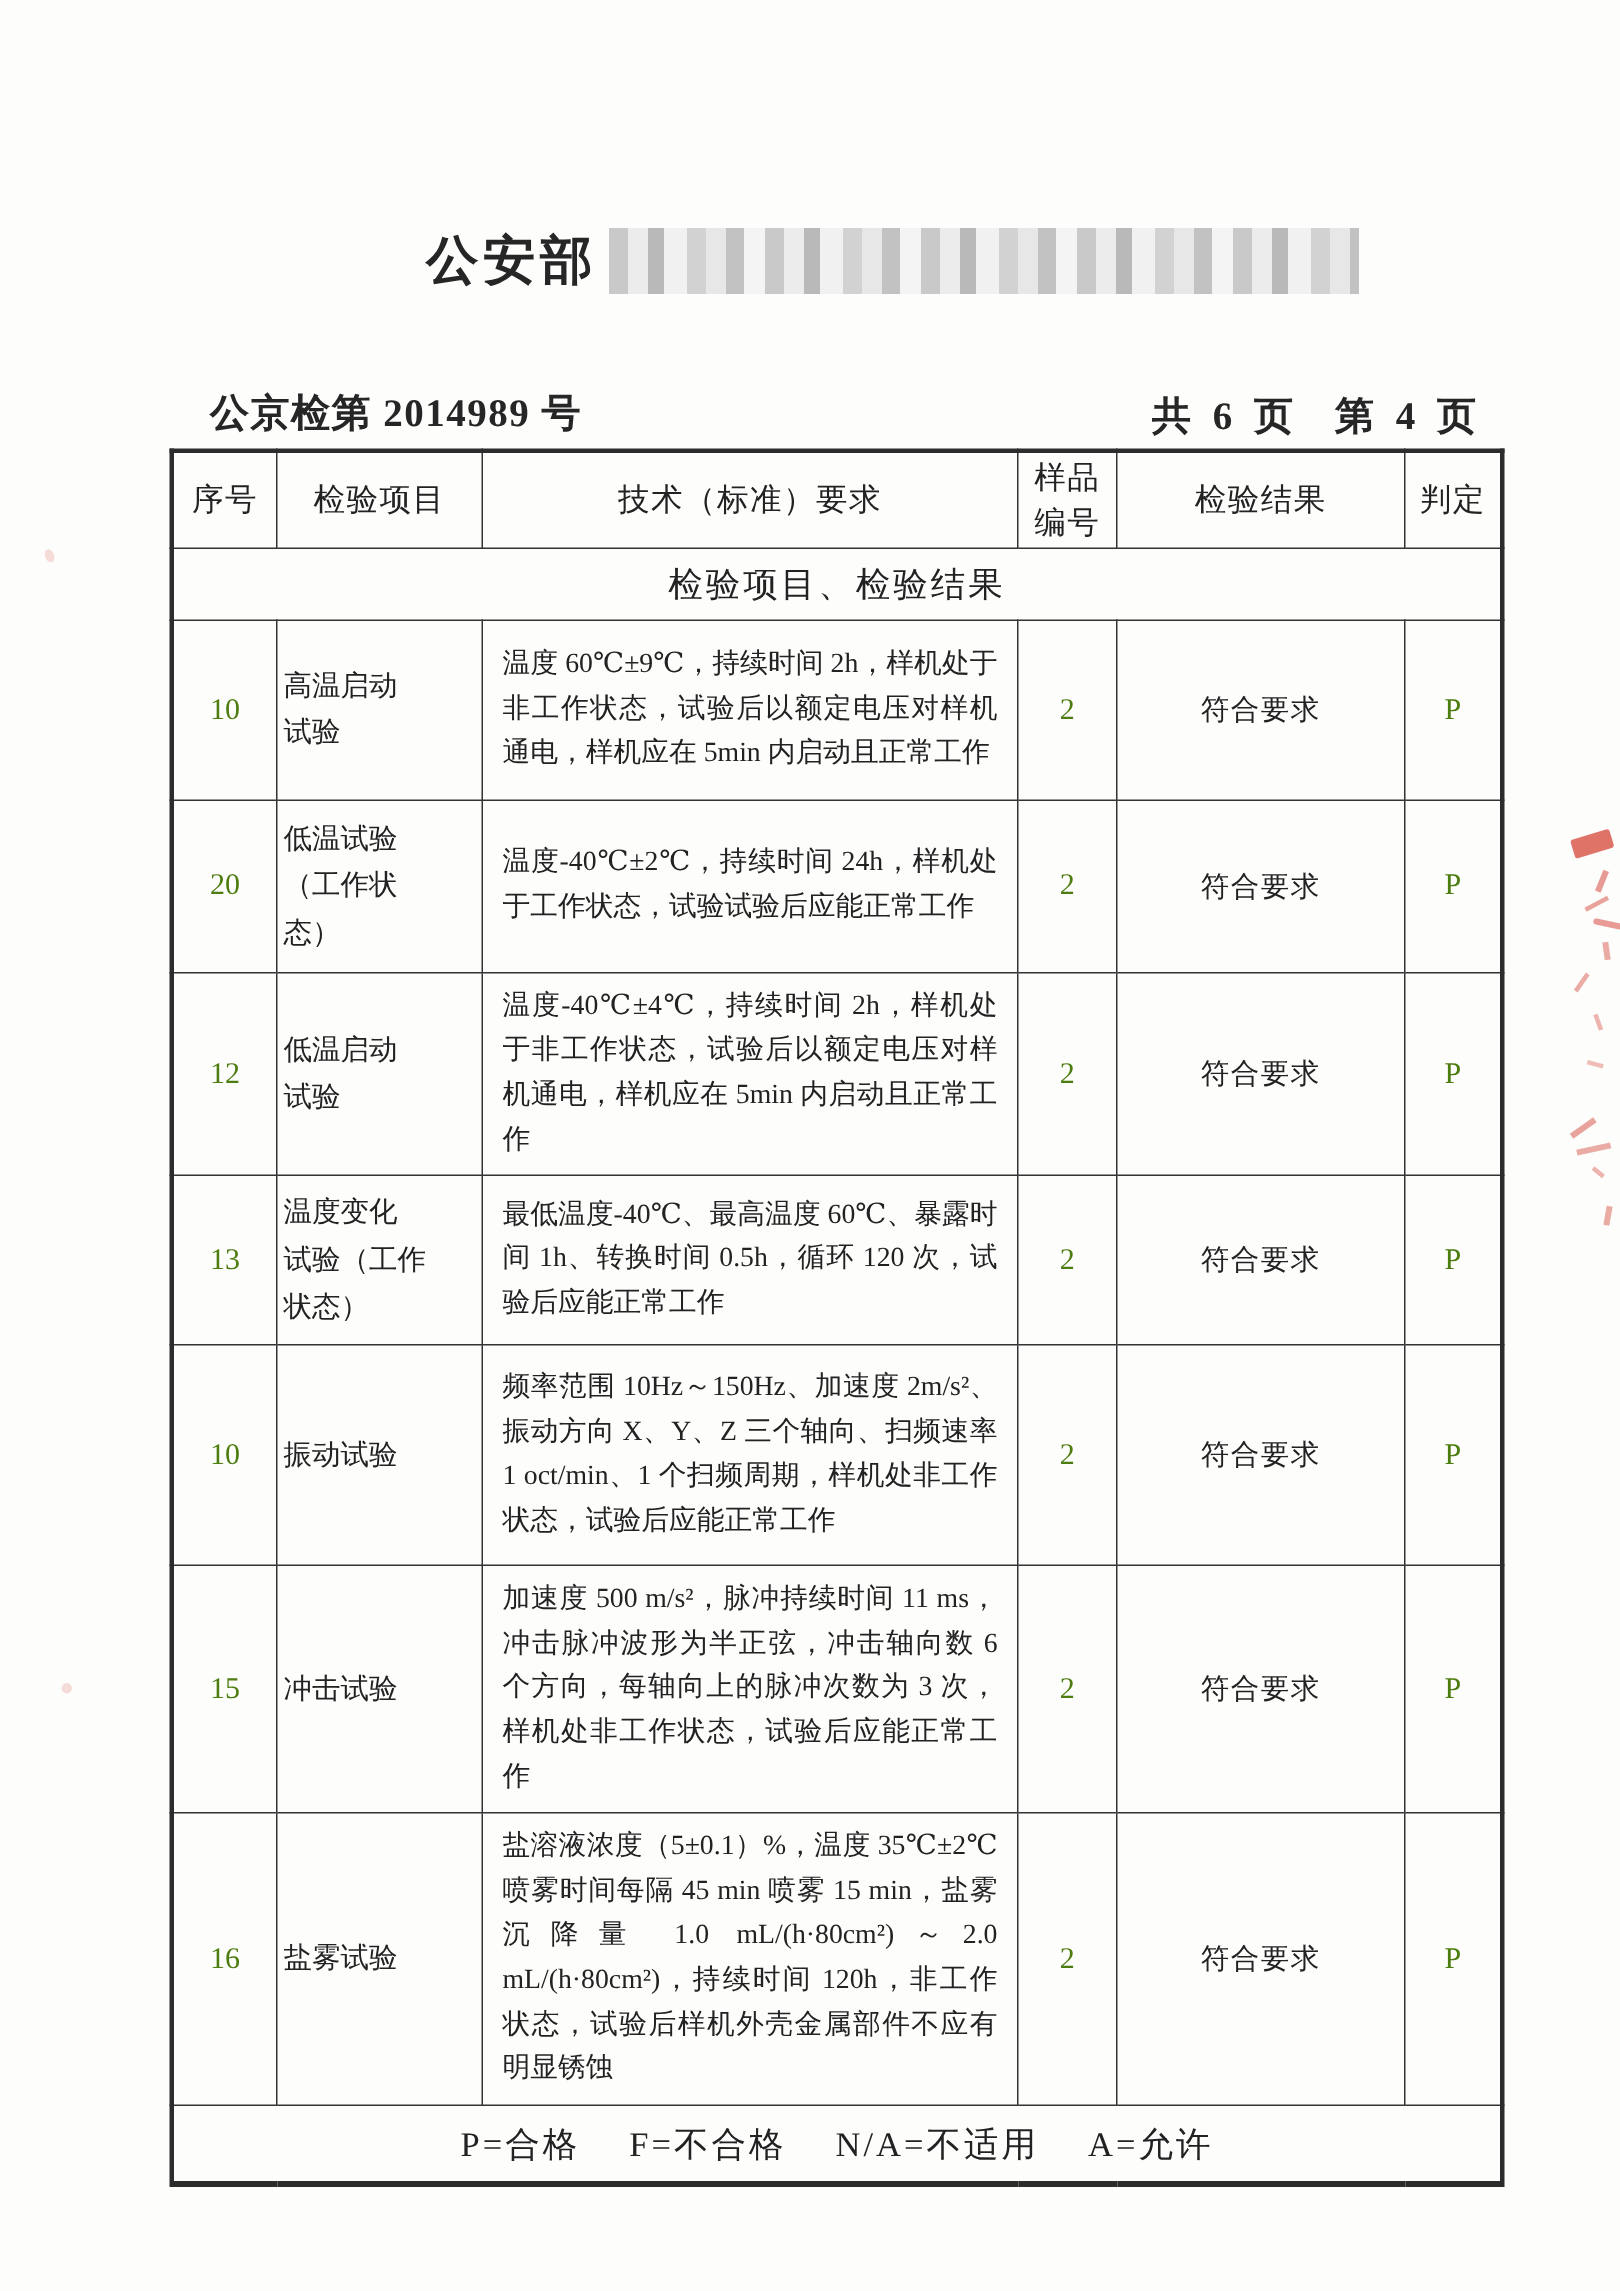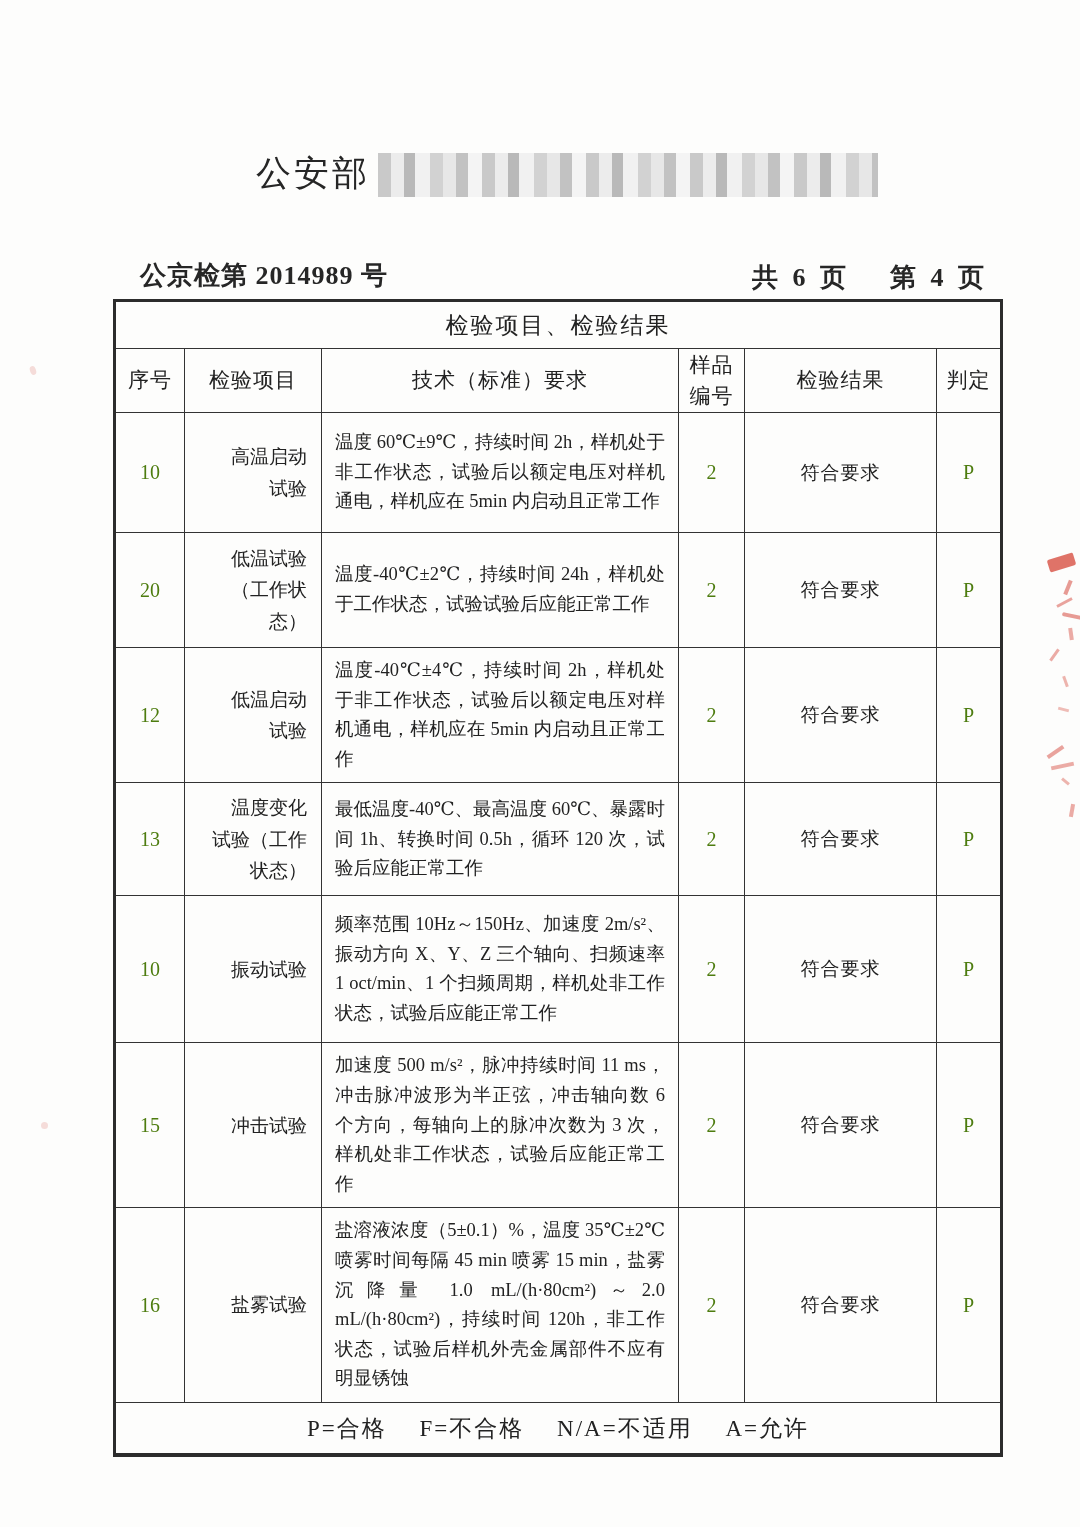--- a/index.html
+++ b/index.html
@@ -7,22 +7,22 @@
     width:1080px;height:1527px;background:#ffffff;
     font-family:"Liberation Serif","DejaVu Serif",serif;
     color:#1e1e1e;
   }
   .page{
     position:relative;width:1080px;height:1527px;overflow:hidden;
     background:#fdfdfc;
   }
   
   .agency-line{
-    position:absolute;top:150px;left:256px;
-    display:flex;align-items:flex-end;
+    position:absolute;top:150px;left:284px;
+    display:flex;align-items:flex-start;font-weight:bold;
   }
   .agency-name{
     font-size:35px;letter-spacing:3px;color:#262626;
   }
   .redact{
     width:500px;height:44px;margin-left:8px;margin-top:2px;
     background-color:#dedede;
     background-image:
       repeating-linear-gradient(90deg,#c9c9c9 0 13px,#ececec 13px 26px,#b9b9b9 26px 37px,#f1f1f1 37px 52px,#d2d2d2 52px 65px,#e7e7e7 65px 78px,#c2c2c2 78px 90px,#f4f4f4 90px 104px),
       repeating-linear-gradient(0deg,rgba(255,255,255,.55) 0 11px,rgba(150,150,150,.30) 11px 23px,rgba(225,225,225,.35) 23px 33px,rgba(120,120,120,.18) 33px 44px);
@@ -31,21 +31,21 @@
     position:absolute;top:188px;left:113px;width:887px;margin:0;
     text-align:center;font-size:46px;font-weight:600;
     letter-spacing:4px;color:#262626;
   }
   .meta-row{
     position:absolute;top:258px;left:113px;width:887px;height:36px;
     font-size:26px;color:#262626;font-weight:bold;
   }
   .report-number{position:absolute;left:27px;top:0;letter-spacing:1px;}
   .page-info{position:absolute;right:12px;top:2px;display:flex;}
-  .pages-total{margin-right:40px;letter-spacing:4px;}
+  .pages-total{margin-right:24px;letter-spacing:4px;}
   .page-current{letter-spacing:4px;}
   
   table.report{
     position:absolute;top:299px;left:113px;width:887px;
     border-collapse:collapse;table-layout:fixed;
     border:3px solid #2c2c2c;
     border-bottom-width:4px;
   }
   table.report td, table.report th{
     border:1.5px solid #333333;
@@ -57,22 +57,22 @@
     text-align:center;font-size:23px;letter-spacing:2px;color:#222;
   }
   th.col-head{
     text-align:center;font-size:21px;white-space:pre-line;
     line-height:1.45;color:#222;letter-spacing:1px;
   }
   td.c-no,td.c-sample,td.c-verdict{
     text-align:center;font-size:20px;color:#4d7c0f;
   }
   td.c-item{
-    text-align:right;font-size:19px;line-height:1.65;
-    white-space:pre-line;color:#222;padding:2px 14px;
+    text-align:left;font-size:19px;line-height:1.65;
+    white-space:pre-line;color:#222;padding:2px 4px;
   }
   td.c-req{
     text-align:justify;font-size:18.5px;line-height:1.6;
     padding:8px 13px;color:#222;
   }
   td.c-result{
     text-align:center;font-size:19px;letter-spacing:1px;color:#222;margin-top:44px;
   }
   td.legend-cell{
     text-align:center;font-size:23px;letter-spacing:2px;color:#222;
@@ -117,31 +117,31 @@
   <table class="report">
     <colgroup>
       <col style="width:70px">
         <col style="width:137px">
         <col style="width:357px">
       <col style="width:66px">
         <col style="width:192px">
         <col style="width:65px">
     </colgroup>
     <tbody>
-        <tr style="height:48px">
-      <td class="caption-cell" colspan="6">检验项目、检验结果</td>
-    </tr>
-    <tr style="height:64px">
+        <tr style="height:64px">
       <th class="col-head">序号</th>
       <th class="col-head">检验项目</th>
       <th class="col-head">技术（标准）要求</th>
       <th class="col-head">样品
 编号</th>
       <th class="col-head">检验结果</th>
       <th class="col-head">判定</th>
+    </tr>
+    <tr style="height:48px">
+      <td class="caption-cell" colspan="6">检验项目、检验结果</td>
     </tr>
     <tr style="height:120px">
       <td class="c-no">10</td>
       <td class="c-item">高温启动
 试验</td>
       <td class="c-req">温度 60℃±9℃，持续时间 2h，样机处于非工作状态，试验后以额定电压对样机通电，样机应在 5min 内启动且正常工作</td>
       <td class="c-sample">2</td>
       <td class="c-result">符合要求</td>
       <td class="c-verdict">P</td>
     </tr>

